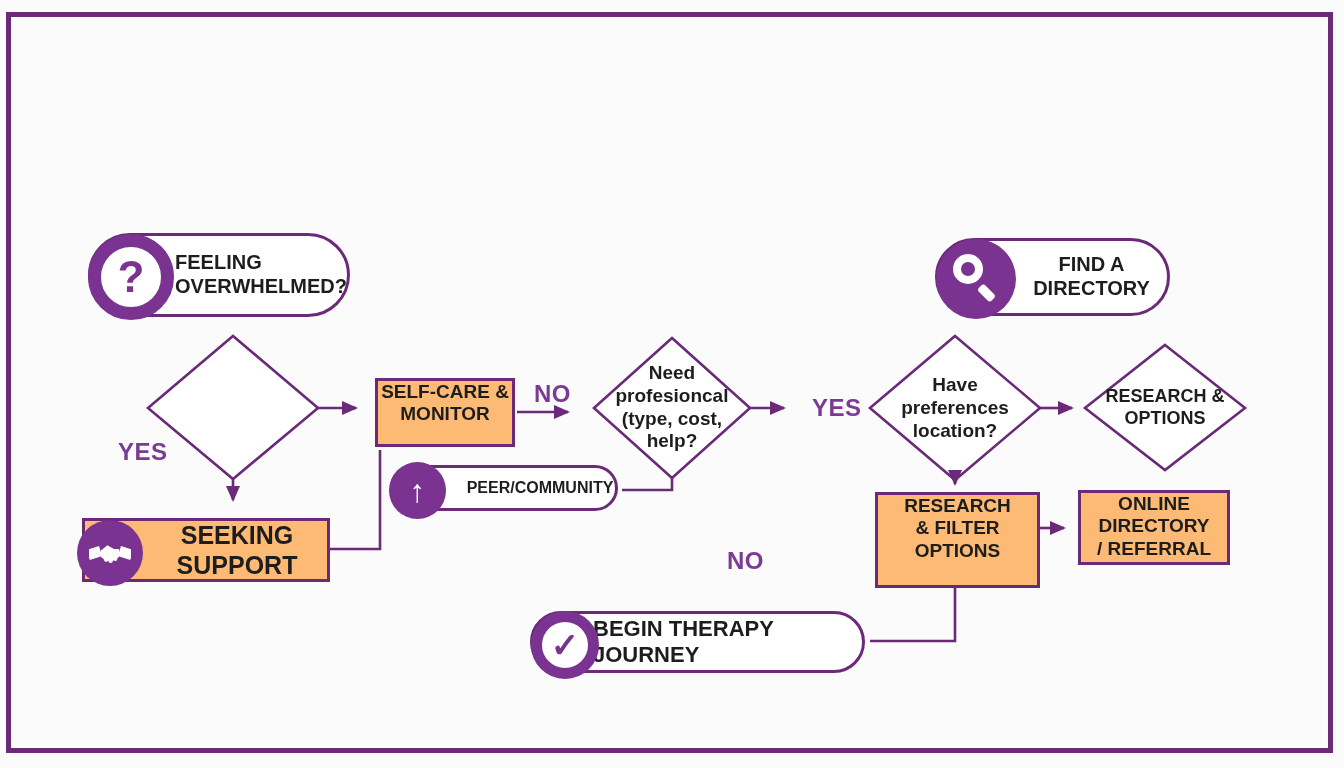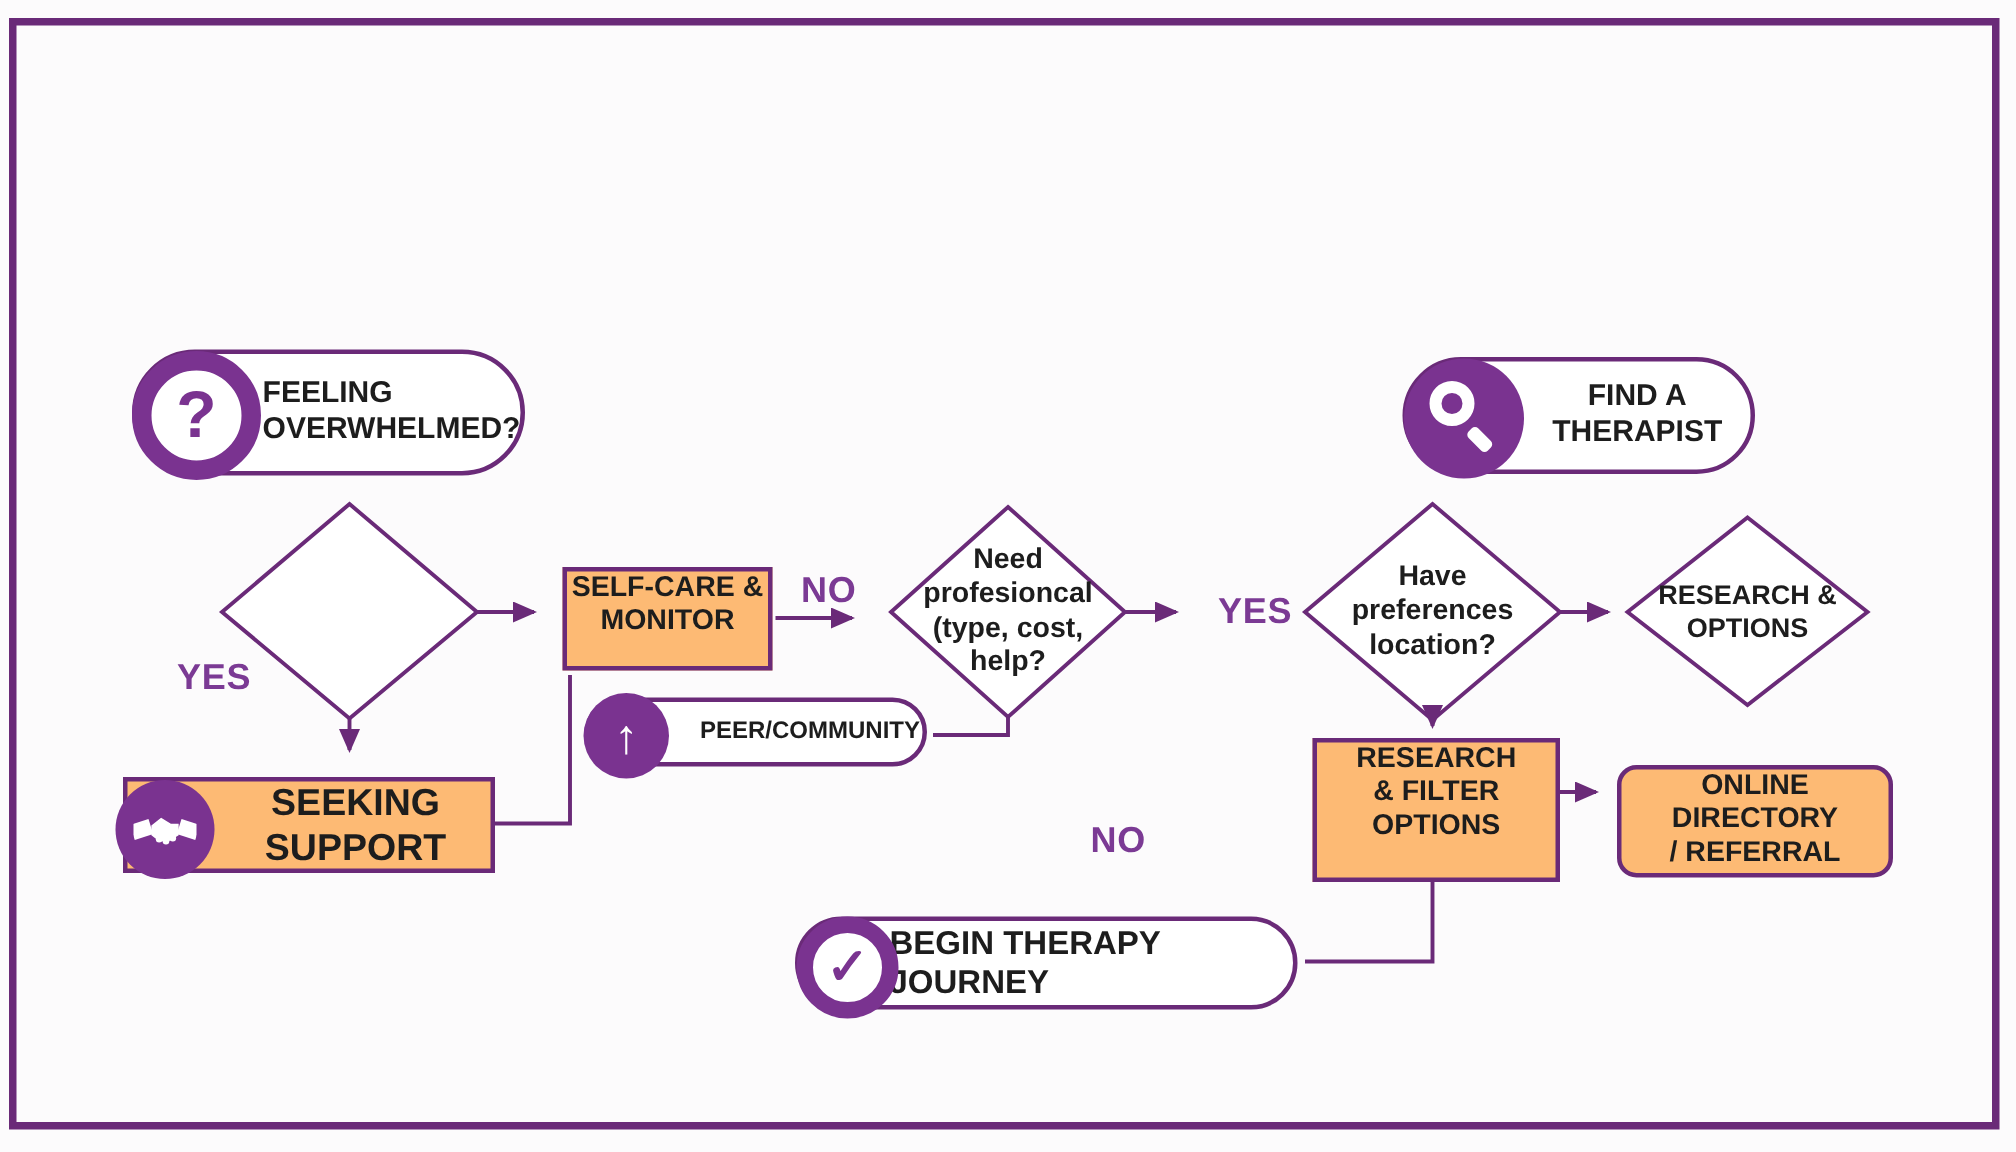--- a/index.html
+++ b/index.html
@@ -90,21 +90,21 @@
     <div class="node-label" style="margin-left:84px;font-size:20px;text-align:left;">FEELING
 OVERWHELMED?</div>
   </div>
 
   <div class="pill" style="left:935px;top:238px;width:235px;height:78px;">
     <div class="icirc solid" style="left:-2px;top:-2px;width:80px;height:80px;position:absolute;">
       <span class="lens"></span>
       <span class="lens-handle"></span>
     </div>
     <div class="node-label" style="margin-left:78px;font-size:20px;text-align:center;">FIND A
-THERAPIST</div>
+DIRECTORY</div>
   </div>
 
   <div class="dtext" style="left:955px;top:408px;width:150px;">Have
 preferences
 location?</div>
   <div class="dtext" style="left:672px;top:408px;width:150px;">Need
 profesioncal
 (type, cost,
 help?</div>
   <div class="dtext" style="left:1165px;top:408px;width:150px;font-size:18px;">RESEARCH &amp;
@@ -137,21 +137,21 @@
     </div>
     <div class="node-label" style="margin-left:62px;font-size:25px;">SEEKING SUPPORT</div>
   </div>
 
   <div class="rectnode" style="left:875px;top:492px;width:165px;height:96px;">
     <div class="node-label" style="font-size:19px;">RESEARCH
 &amp; FILTER
 OPTIONS</div>
   </div>
 
-  <div class="rectnode" style="left:1078px;top:510px;width:184px;height:75px;border-radius:13px;">
+  <div class="rectnode" style="left:1078px;top:490px;width:152px;height:75px;">
     <div class="node-label" style="font-size:19px;">ONLINE DIRECTORY
 / REFERRAL</div>
   </div>
 
   <div class="pill" style="left:530px;top:611px;width:335px;height:62px;">
     <div class="icirc ring" style="left:-2px;top:-3px;width:68px;height:68px;position:absolute;border-width:11px;">
       <span class="glyph" style="font-size:34px;">✓</span>
     </div>
     <div class="node-label" style="margin-left:60px;font-size:22px;">BEGIN THERAPY JOURNEY</div>
   </div>

